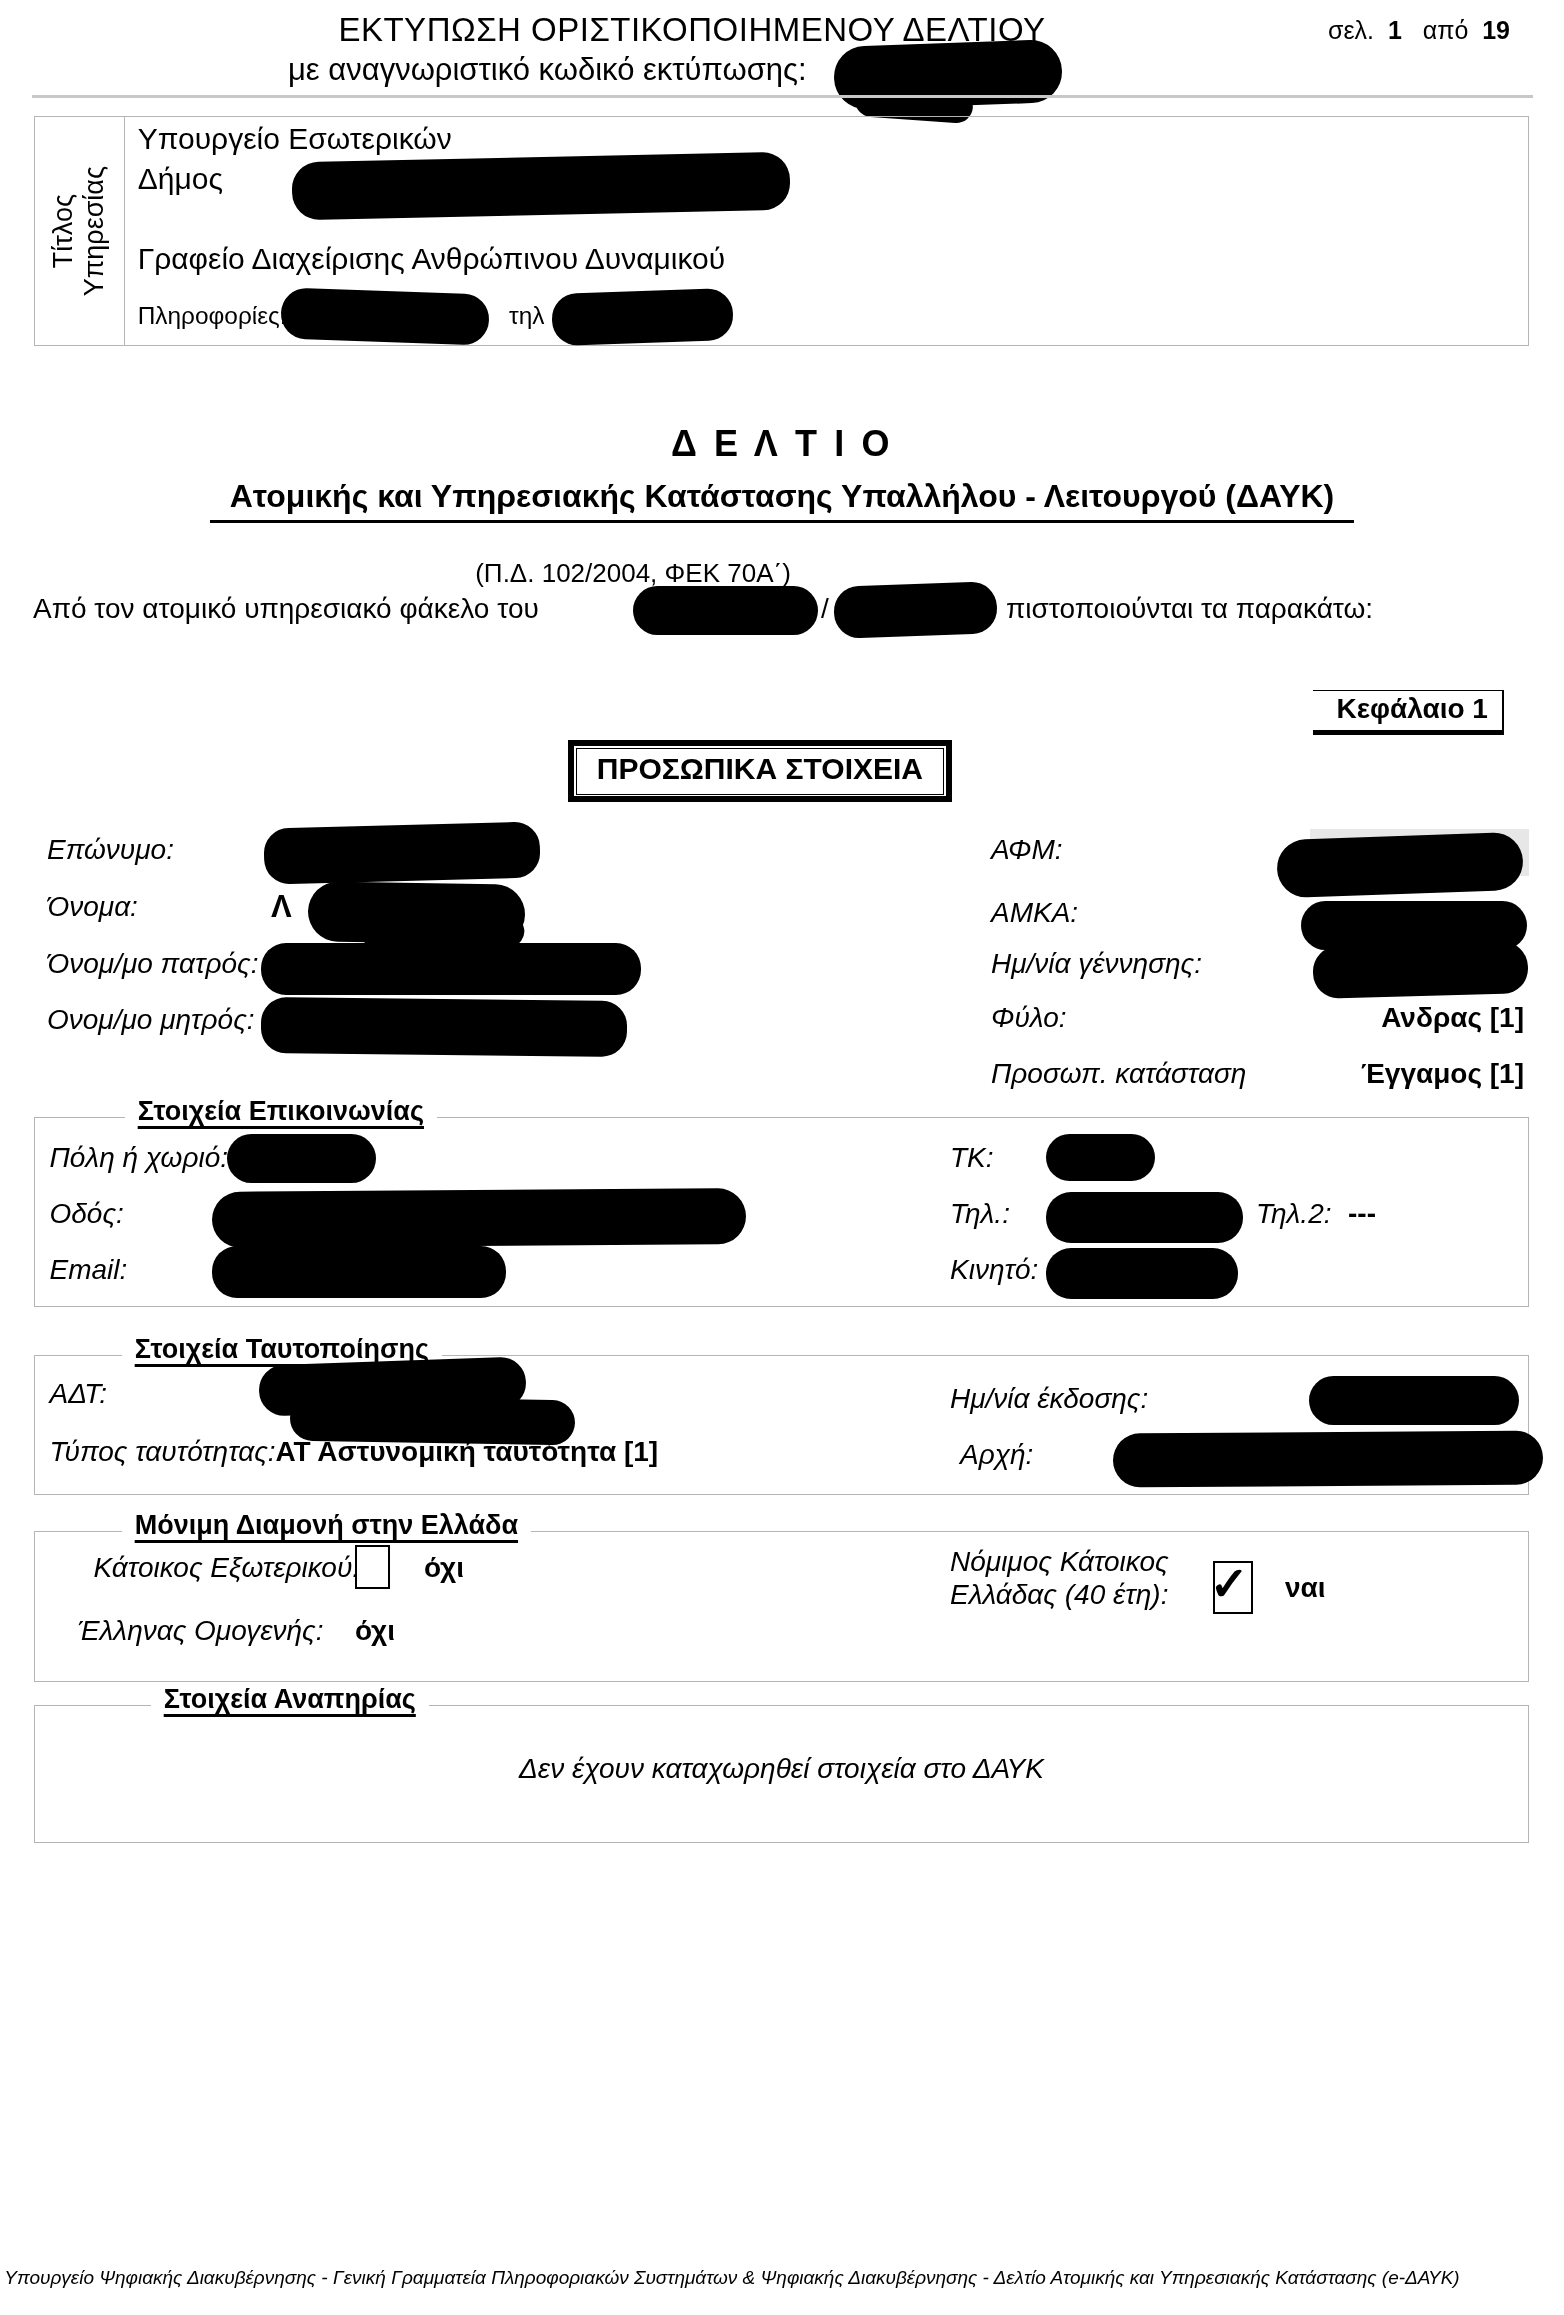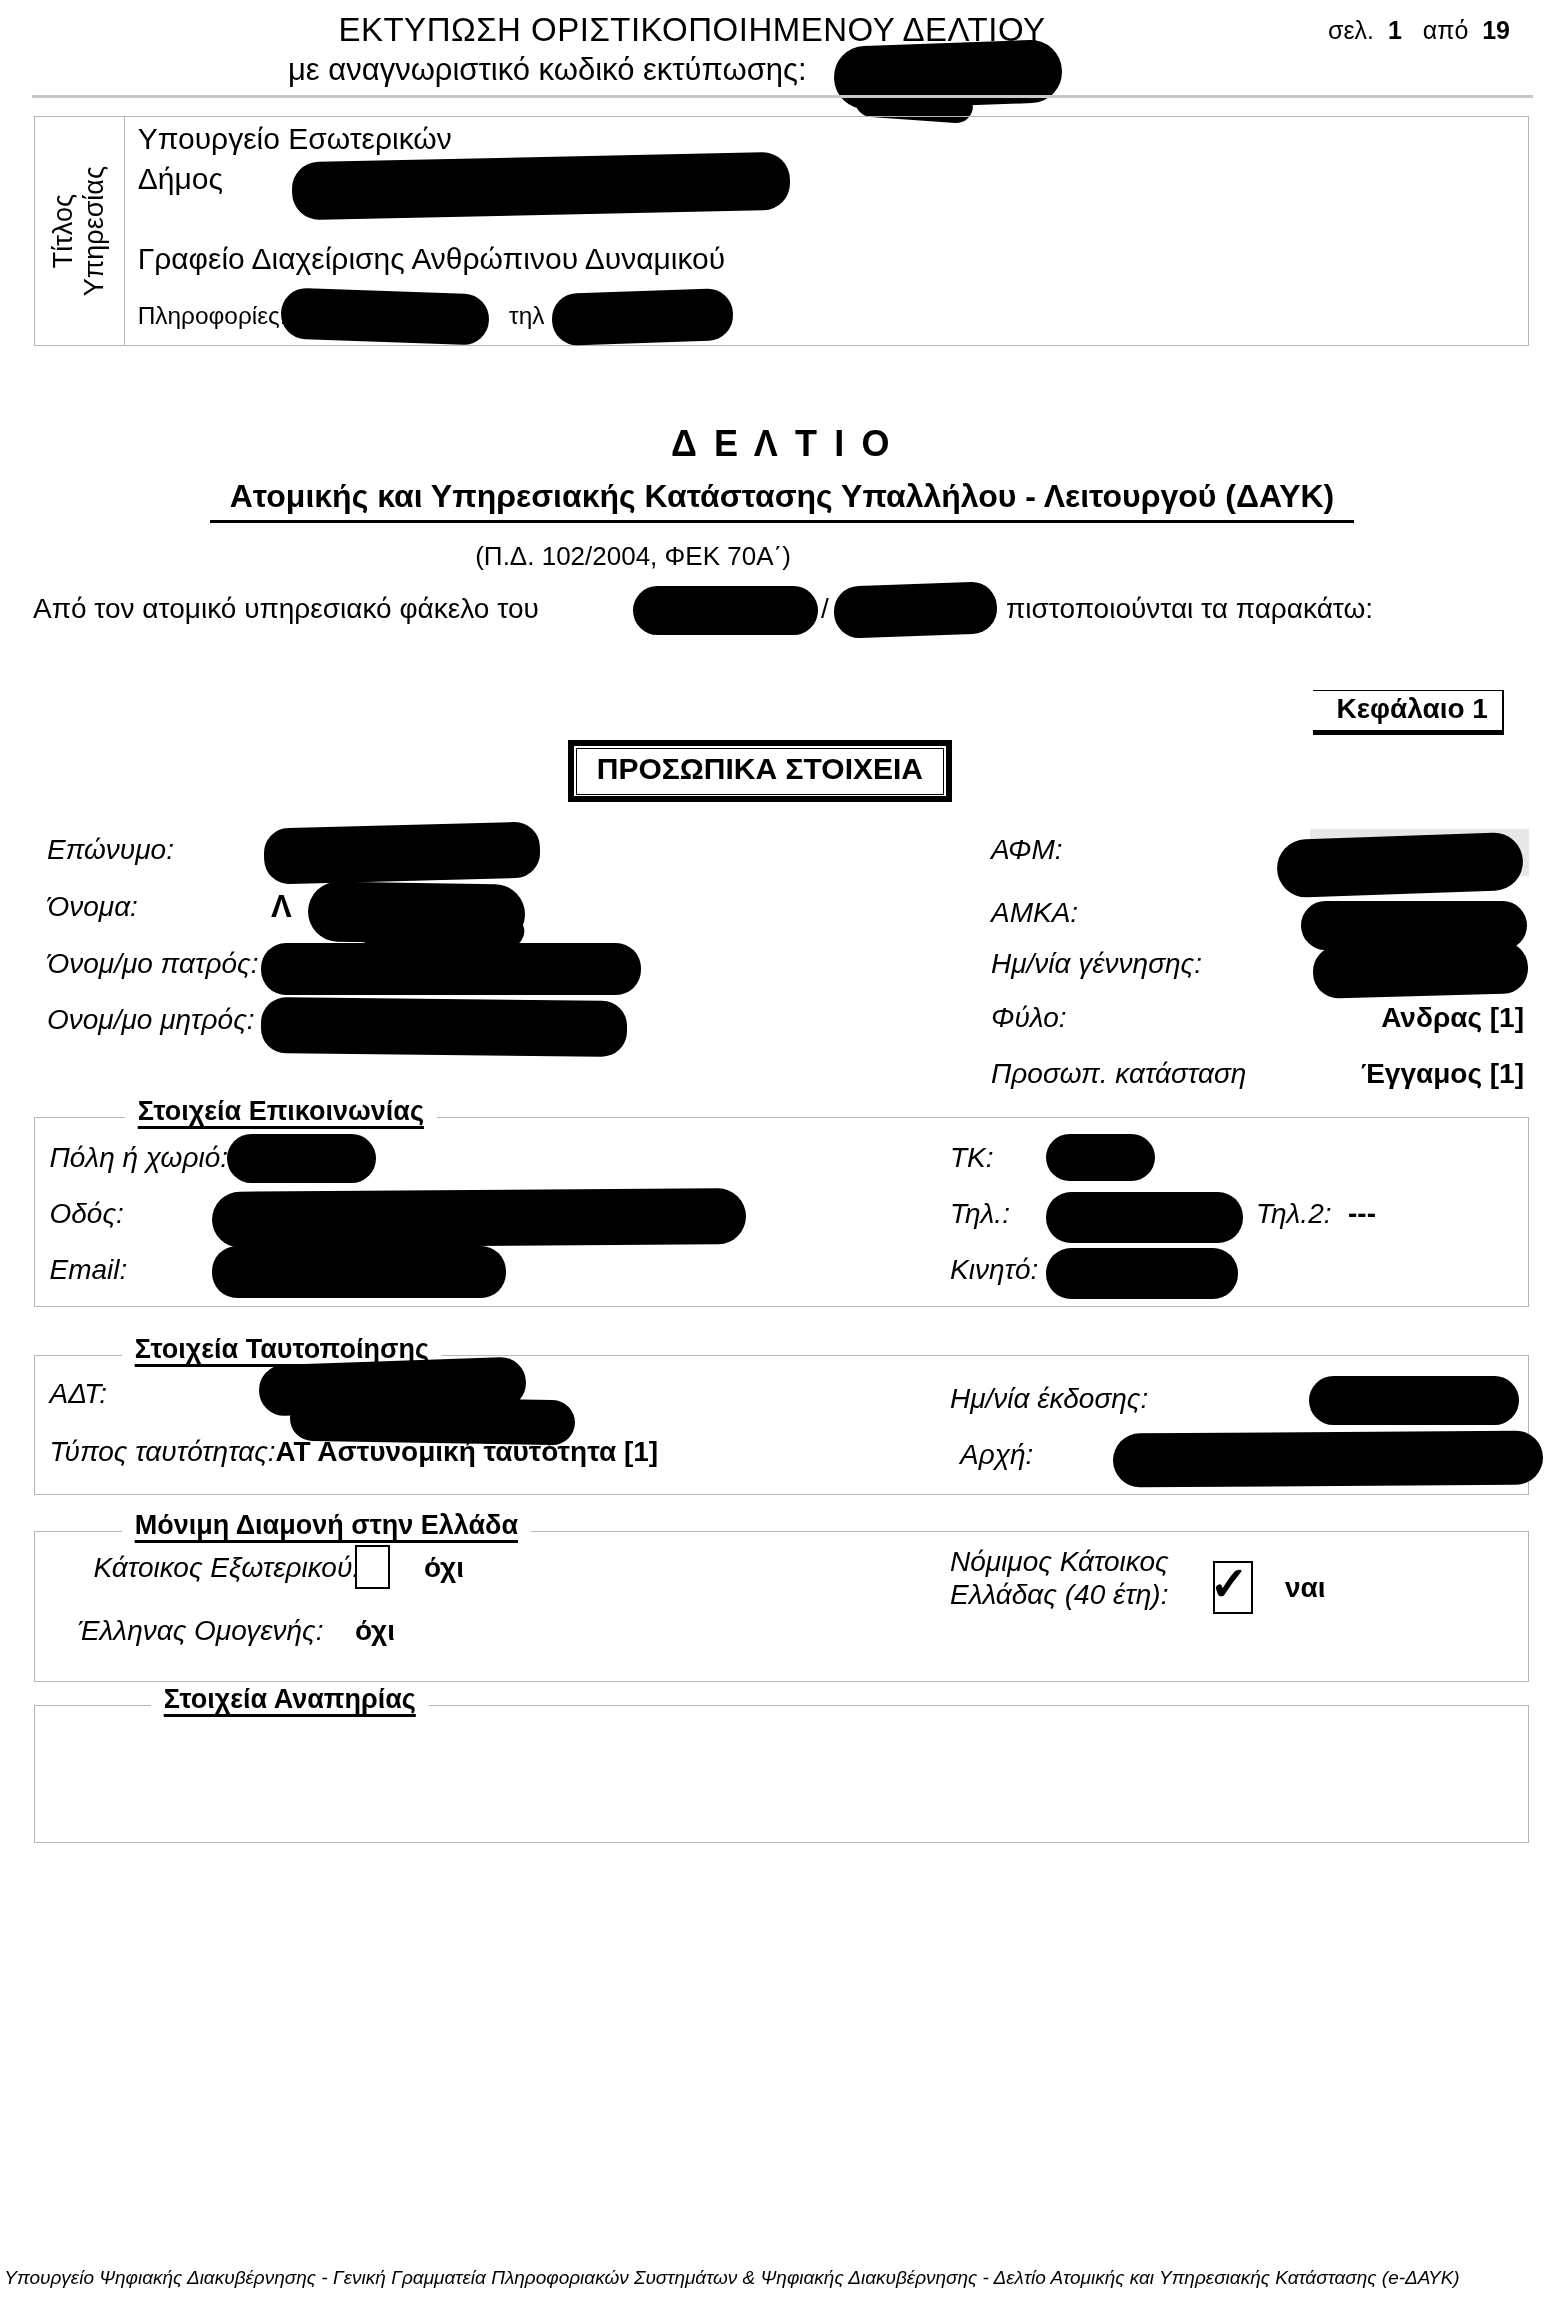--- a/index.html
+++ b/index.html
@@ -21,21 +21,21 @@
   .rule{top:95px;left:32px;width:1501px;height:2.7px;background:#c8c8c8;}
   .svc-box{top:116px;left:34px;width:1493px;height:228px;border:1.8px solid #b5b5b5;display:flex;}
   .svc-side{width:89px;border-right:1.8px solid #b5b5b5;display:flex;align-items:center;justify-content:center;}
   .svc-side span{writing-mode:vertical-rl;transform:rotate(180deg);font-size:27px;line-height:1.15;
                  white-space:pre-line;text-align:center;}
   .svc-content{position:relative;flex:1;font-size:30px;}
   .svc-line{position:absolute;left:12.7px;white-space:nowrap;}
   .deltio-h{top:423px;left:0;width:1564px;text-align:center;font-size:36px;font-weight:bold;letter-spacing:3.6px;}
   .deltio-sub-wrap{top:478px;left:0;width:1564px;text-align:center;}
   .deltio-sub{display:inline-block;font-size:32px;font-weight:bold;border-bottom:3.6px solid #000;padding:0 20px 5.4px;}
-  .law-ref{top:541px;left:0;width:1266px;text-align:center;font-size:26px;}
+  .law-ref{top:558px;left:0;width:1266px;text-align:center;font-size:26px;}
   .intro{top:593px;left:33px;font-size:28px;white-space:nowrap;}
   .chapter{top:690px;left:1313px;padding:1.8px 14.5px 5.4px 23.5px;font-size:28px;font-weight:bold;
            border-top:1.8px solid #000;border-right:2.7px solid #000;border-bottom:5.4px solid #000;}
   .pers-outer{top:740px;left:568px;border:6.3px solid #000;padding:1.8px;background:#fff;}
   .pers-inner{border:1.8px solid #000;padding:3.6px 20px 7.2px;font-size:30px;font-weight:bold;white-space:nowrap;}
   .highlight{position:absolute;background:#e7e7e7;}
   .ftr{top:2267px;left:0;width:1464px;text-align:center;font-style:italic;font-size:19px;}
   .check{position:absolute;font-weight:bold;}
 </style>
 </head>
@@ -180,16 +180,17 @@
   <div class="lbl abs" style="top:12.7px;left:915px;white-space:pre-line;line-height:1.18;font-style:italic;">Νόμιμος Κάτοικος
 Ελλάδας (40 έτη):</div>
   <div class="cb" style="left:1178px;top:29px;width:36px;height:49px;">
     <span class="check" style="left:-5.4px;top:-7.2px;font-size:47px;">✓</span>
   </div>
   <div class="val abs" style="top:40px;left:1250px;">ναι</div>
 </div>
 
 <div class="sect" style="top:1705px;height:136px;">
   <div class="legend" style="left:116px;">Στοιχεία Αναπηρίας</div>
+  <div class="abs" style="top:47px;left:0;width:100%;text-align:center;font-style:italic;font-size:28px;">Δεν έχουν καταχωρηθεί στοιχεία στο ΔΑΥΚ</div>
 </div>
 
 <div class="abs ftr">Υπουργείο Ψηφιακής Διακυβέρνησης - Γενική Γραμματεία Πληροφοριακών Συστημάτων &amp; Ψηφιακής Διακυβέρνησης - Δελτίο Ατομικής και Υπηρεσιακής Κατάστασης (e-ΔΑΥΚ)</div>
 
 
 </body></html>

